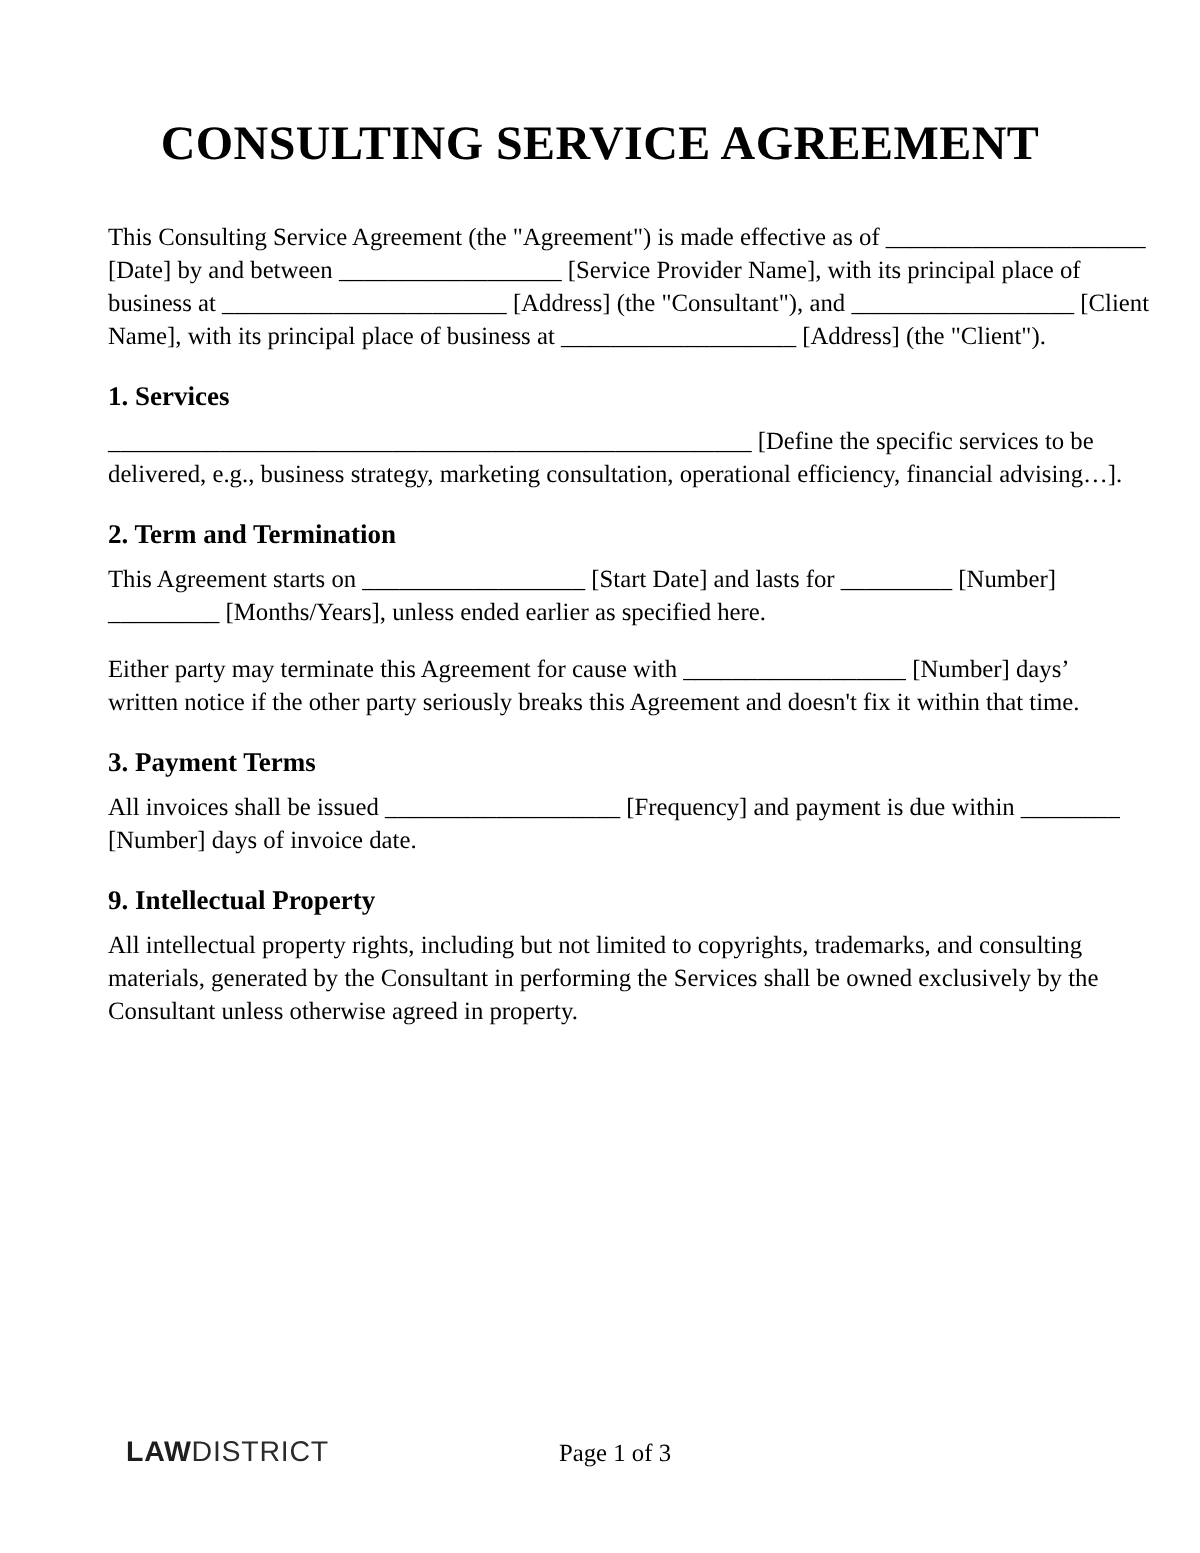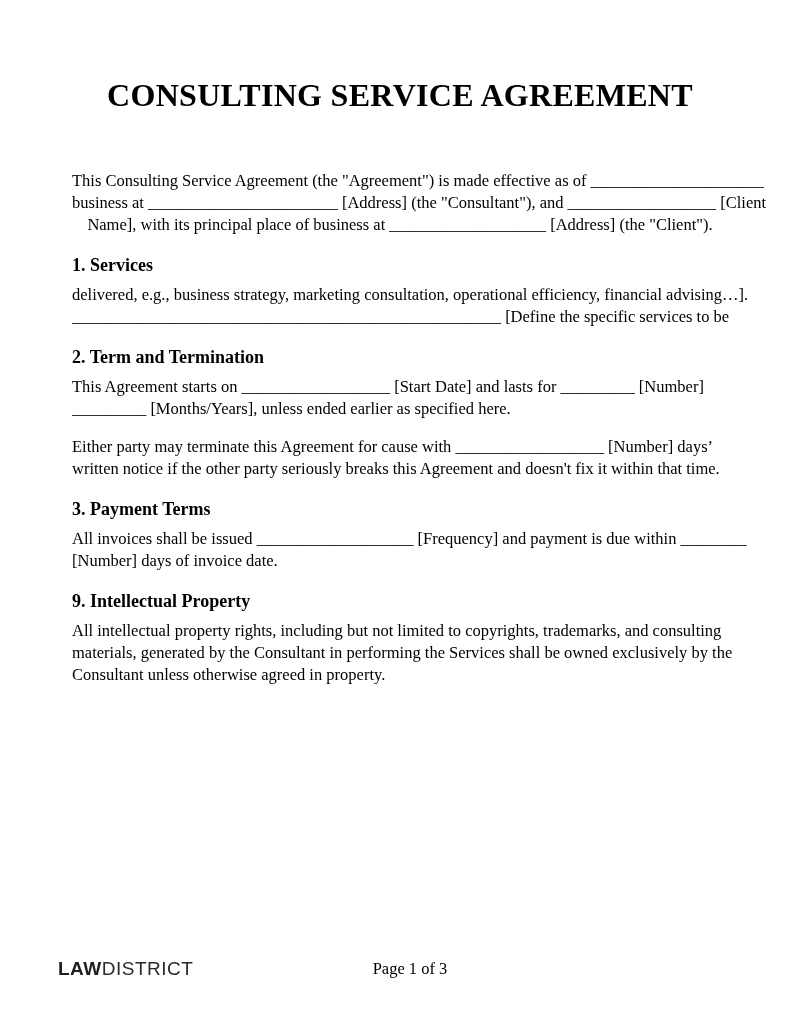--- a/index.html
+++ b/index.html
@@ -25,22 +25,21 @@
   .title {
     margin: 76px 0 0 0;
     font-size: 32px;
     line-height: 38px;
     font-weight: bold;
     text-align: center;
     letter-spacing: 0.3px;
     white-space: nowrap;
   }
   .intro {
-    margin-top: 56px;
-    text-align: center;
+    margin-top: 33px;
   }
   .line {
     font-size: 16.5px;
     line-height: 22px;
     white-space: nowrap;
   }
   .section {
     margin-top: 17px;
   }
   .section-heading {
@@ -50,21 +49,21 @@
     margin: 0 0 7px 0;
   }
   .para {
     margin: 0;
   }
   .para + .para {
     margin-top: 16px;
   }
   .footer-logo {
     position: absolute;
-    left: 58px;
+    left: 84px;
     top: 956px;
     font-family: "Liberation Sans", "DejaVu Sans", sans-serif;
     font-size: 19px;
     line-height: 26px;
     letter-spacing: 0.5px;
     color: #1e1e1e;
     white-space: nowrap;
   }
   .logo-bold   { font-weight: 700; }
   .logo-light  { font-weight: 400; color: #2a2a2a; }
@@ -81,29 +80,30 @@
 </head>
 <body>
 
 <div class="page">
   <div class="content">
 
     <h1 class="title">CONSULTING SERVICE AGREEMENT</h1>
 
     <div class="intro">
       <div class="line">This Consulting Service Agreement (the "Agreement") is made effective as of _____________________</div>
+      <div class="line">[Date] by and between __________________ [Service Provider Name], with its principal place of</div>
       <div class="line">business at _______________________ [Address] (the "Consultant"), and __________________ [Client</div>
       <div class="line">Name], with its principal place of business at ___________________ [Address] (the "Client").</div>
     </div>
 
     <div class="section">
       <h2 class="section-heading">1. Services</h2>
       <div class="para">
+        <div class="line">____________________________________________________ [Define the specific services to be</div>
         <div class="line">delivered, e.g., business strategy, marketing consultation, operational efficiency, financial advising…].</div>
-        <div class="line">____________________________________________________ [Define the specific services to be</div>
       </div>
     </div>
 
     <div class="section">
       <h2 class="section-heading">2. Term and Termination</h2>
       <div class="para">
         <div class="line">This Agreement starts on __________________ [Start Date] and lasts for _________ [Number]</div>
         <div class="line">_________ [Months/Years], unless ended earlier as specified here.</div>
       </div>
       <div class="para">

